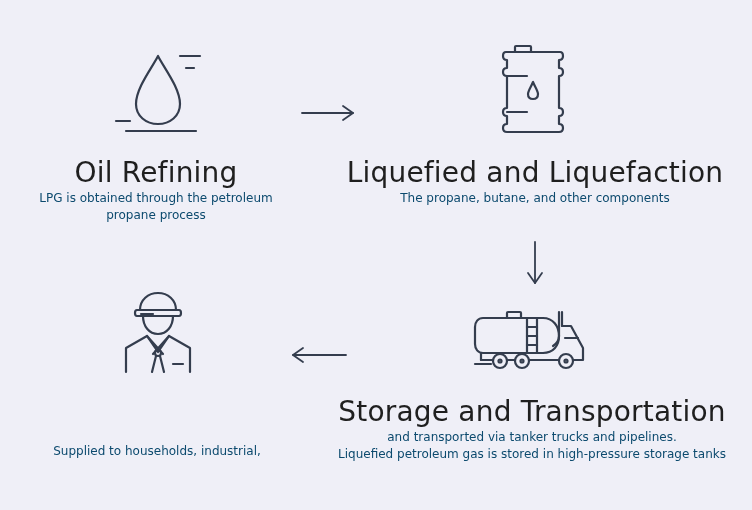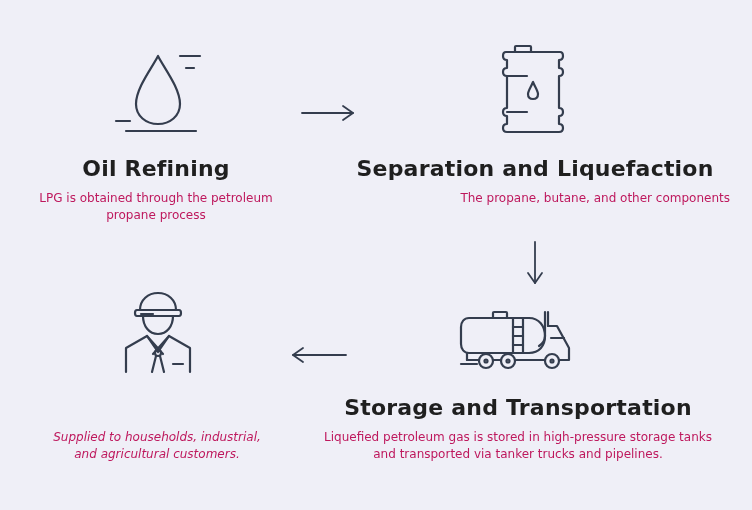--- a/index.html
+++ b/index.html
@@ -8,26 +8,26 @@
     background:#efeff7;
     font-family:"DejaVu Sans","Liberation Sans",sans-serif;
     color:#222;
     position:relative;
   }
   .step { position:absolute; text-align:center; }
   .icon { position:absolute; }
   .icon svg { display:block; }
   .title {
     position:absolute; left:0; right:0;
-    font-size:22px; font-weight:700; color:#1f1f1f; letter-spacing:0.2px;
+    font-size:28px; font-weight:400; color:#1f1f1f; letter-spacing:0.2px;
     white-space:nowrap;
   }
   .desc {
     position:absolute; left:0; right:0;
-    font-size:12px; line-height:17px; color:#be185d; white-space:nowrap;
+    font-size:12px; line-height:17px; color:#0c4a6e; white-space:nowrap;
   }
   .arrow { position:absolute; }
 </style>
 </head>
 <body>
 
 <div class="step" style="left:20px; top:0; width:272px; height:240px;">
   <div class="icon" style="left:92px; top:52px;">
     <svg width="90" height="84" viewBox="0 0 90 84" fill="none" stroke="#343d4e" stroke-width="2.2" stroke-linecap="round" stroke-linejoin="round">
       <path d="M46 4 C40 16, 24 36, 24 52 C24 64, 34 72, 46 72 C58 72, 68 64, 68 52 C68 36, 52 16, 46 4 Z"></path>
@@ -54,34 +54,34 @@
 <div class="step" style="left:340px; top:0; width:390px; height:240px;">
   <div class="icon" style="left:160px; top:44px;">
     <svg width="66" height="92" viewBox="0 0 66 92" fill="none" stroke="#343d4e" stroke-width="2.2" stroke-linecap="round" stroke-linejoin="round">
       <rect x="15" y="2" width="16" height="6" rx="1"></rect>
       <path d="M6 8 H60 Q63 8 63 12 Q63 16 59 16 V24 Q63 24 63 28 Q63 32 59 32 V64 Q63 64 63 68 Q63 72 59 72 V80 Q63 80 63 84 Q63 88 59 88 H7 Q3 88 3 84 Q3 80 7 80 V72 Q3 72 3 68 Q3 64 7 64 V32 Q3 32 3 28 Q3 24 7 24 V16 Q3 16 3 12 Q3 8 6 8 Z"></path>
       <line x1="7" y1="32" x2="27" y2="32"></line>
       <line x1="7" y1="68" x2="27" y2="68"></line>
       <path d="M33 38 C31 43, 28 47, 28 50 C28 53, 30 55, 33 55 C36 55, 38 53, 38 50 C38 47, 35 43, 33 38 Z"></path>
     </svg>
   </div>
-  <div class="title" style="top:156px;">Separation and Liquefaction</div>
-  <div class="desc" style="top:190px;text-align:right;">
+  <div class="title" style="top:156px;">Liquefied and Liquefaction</div>
+  <div class="desc" style="top:190px;">
     <div>The propane, butane, and other components</div>
   </div>
 </div>
 
 <div class="arrow" style="left:525px; top:240px;">
   <svg width="20" height="46" viewBox="0 0 20 46" fill="none" stroke="#343d4e" stroke-width="1.8" stroke-linecap="round" stroke-linejoin="round">
     <line x1="10" y1="2" x2="10" y2="43"></line>
     <polyline points="3,33 10,43 17,33"></polyline>
   </svg>
 </div>
 
-<div class="step" style="left:315px; top:240px; width:406px; height:240px;">
+<div class="step" style="left:329px; top:240px; width:406px; height:240px;">
   <div class="icon" style="left:144px; top:68px;">
     <svg width="118" height="62" viewBox="0 0 118 62" fill="none" stroke="#343d4e" stroke-width="2.2" stroke-linecap="round" stroke-linejoin="round">
       <rect x="34" y="4" width="14" height="6" rx="1"></rect>
       <path d="M10 10 H70 C80 10, 86 18, 86 28 C86 38, 80 45, 70 45 H10 C5 45, 2 41, 2 36 V19 C2 14, 5 10, 10 10 Z"></path>
       <line x1="54" y1="10" x2="54" y2="45"></line>
       <line x1="64" y1="10" x2="64" y2="45"></line>
       <line x1="54" y1="19" x2="64" y2="19"></line>
       <line x1="54" y1="28" x2="64" y2="28"></line>
       <line x1="54" y1="37" x2="64" y2="37"></line>
       <path d="M86 4 V28 Q86 34 80 38"></path>
@@ -96,22 +96,22 @@
       <circle cx="27" cy="53" r="7"></circle>
         <circle cx="27" cy="53" r="1.5"></circle>
       <circle cx="49" cy="53" r="7"></circle>
         <circle cx="49" cy="53" r="1.5"></circle>
       <circle cx="93" cy="53" r="7"></circle>
         <circle cx="93" cy="53" r="1.5"></circle>
     </svg>
   </div>
   <div class="title" style="top:155px;">Storage and Transportation</div>
   <div class="desc" style="top:189px;">
+    <div>and transported via tanker trucks and pipelines.</div>
     <div>Liquefied petroleum gas is stored in high-pressure storage tanks</div>
-    <div>and transported via tanker trucks and pipelines.</div>
   </div>
 </div>
 
 <div class="arrow" style="left:290px; top:346px;">
   <svg width="58" height="18" viewBox="0 0 58 18" fill="none" stroke="#343d4e" stroke-width="1.8" stroke-linecap="round" stroke-linejoin="round">
     <line x1="3" y1="9" x2="56" y2="9"></line>
     <polyline points="13,2 3,9 13,16"></polyline>
   </svg>
 </div>
 
@@ -124,17 +124,16 @@
       <path d="M20 26 C20 36, 26 44, 35 44 C44 44, 50 36, 50 26"></path>
       <path d="M3 82 V58 L24 46 L35 62 L46 46 L67 58 V82"></path>
       <path d="M24 46 L40 64"></path>
       <path d="M46 46 L30 64"></path>
       <circle cx="35" cy="63" r="3"></circle>
       <path d="M33 66 L29 82"></path>
       <path d="M37 66 L41 82"></path>
       <line x1="50" y1="74" x2="60" y2="74"></line>
     </svg>
   </div>
-  <div class="desc" style="top:189px;font-style:italic;">
+  <div class="desc" style="top:203px;">
     <div>Supplied to households, industrial,</div>
-    <div>and agricultural customers.</div>
   </div>
 </div>
 
 </body></html>

